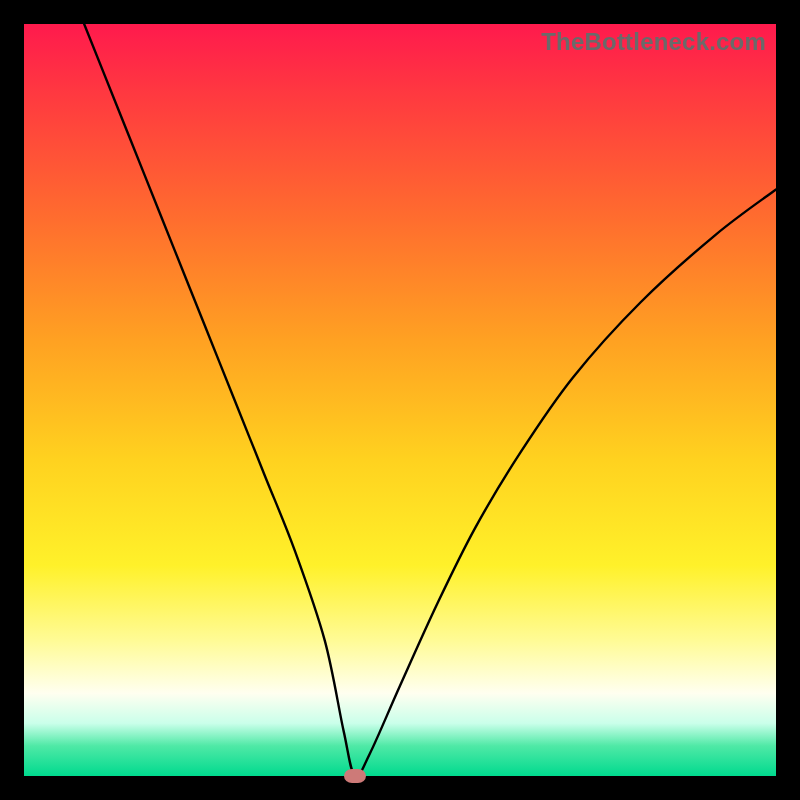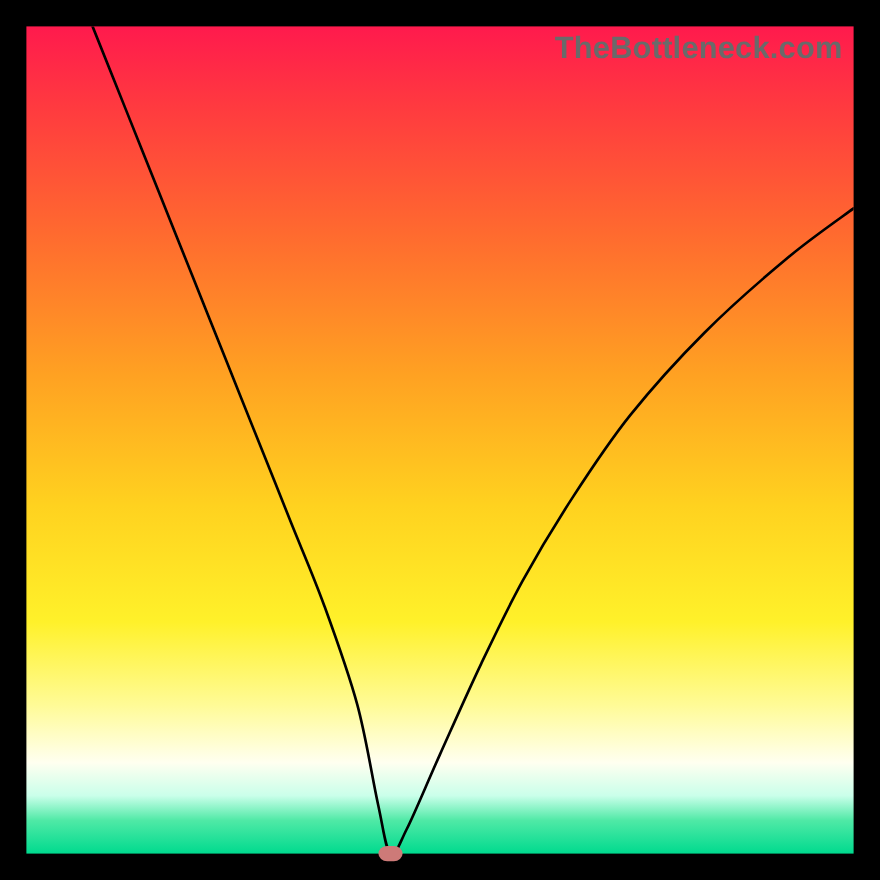--- a/index.html
+++ b/index.html
@@ -27,21 +27,21 @@
       #fffff0 89%,
       #caffea 93%,
       #4fe9a6 96%,
       #00da8e 100%);
   }
   .watermark {
     position: absolute;
     top: 4px;
     right: 10px;
     font-family: Arial, Helvetica, sans-serif;
-    font-size: 28px;
+    font-size: 24px;
     font-weight: 600;
     color: #6a6a6a;
     letter-spacing: 0.2px;
     user-select: none;
   }
   svg.curve {
     position: absolute;
     inset: 0;
     width: 100%;
     height: 100%;

